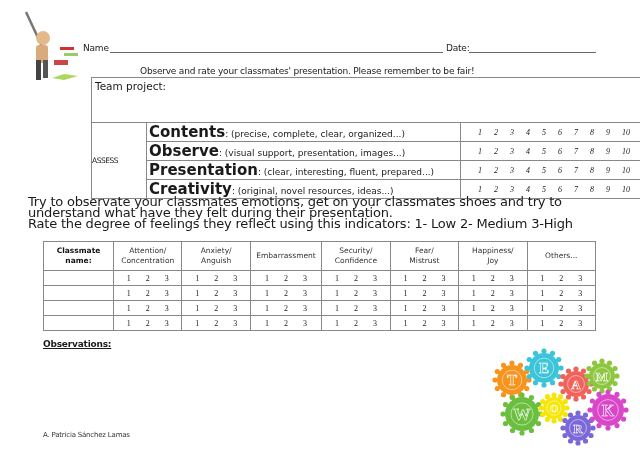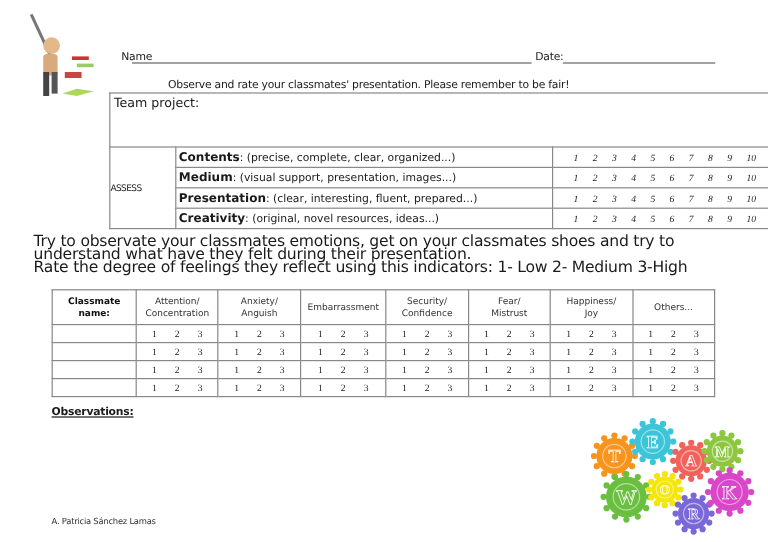--- a/index.html
+++ b/index.html
@@ -6,34 +6,34 @@
   body {
     width: 640px; height: 452px; position: relative; overflow: hidden;
     background: #ffffff; color: #1a1a1a;
     font-family: "DejaVu Sans", sans-serif;
   }
   .abs { position: absolute; }
   .hand { font-family: "DejaVu Sans", sans-serif; letter-spacing: -0.2px; }
   .serif { font-family: "Liberation Serif", serif; }
 
   
-  .name-label { left: 101px; top: 43px; font-size: 9px; }
+  .name-label { left: 83px; top: 43px; font-size: 9px; }
   .name-line { left: 110px; top: 52px; width: 333px; border-bottom: 1px solid #666; }
   .date-label { left: 446px; top: 43px; font-size: 9px; }
   .date-line { left: 469px; top: 52px; width: 127px; border-bottom: 1px solid #666; }
   .subtitle { left: 140px; top: 66px; font-size: 9px; white-space: nowrap; }
 
   
   table { border-collapse: collapse; }
   .t1 { left: 43px; top: 77px; width: 553px; margin-left: 48px; }
   .t1 td { border: 1px solid #888; padding: 0; height: 16px; font-size: 9px; }
   .t1 .team { height: 40px; vertical-align: top; font-size: 10.5px; padding: 2px 3px; font-weight: normal; }
   .t1 .assess { width: 54px; text-align: left; font-size: 7.5px; letter-spacing: -0.5px; }
   .t1 .crit { width: 311px; padding-left: 2px; white-space: nowrap; font-size: 9px; }
-  .t1 .crit b { font-weight: bold; font-size: 10px; text-align: right; }
+  .t1 .crit b { font-weight: bold; font-size: 15px; text-align: right; }
   .t1 .scale { text-align: left; padding-left: 17px; font-size: 8px; font-style: italic; }
   .scale span { display: inline-block; width: 16px; text-align: left; }
 
   
   .instr { left: 28px; top: 196px; width: 560px; font-size: 13px; line-height: 11px; }
 
   
   .t2 { left: 43px; top: 241px; width: 553px; }
   .t2 th, .t2 td { border: 1px solid #888; padding: 0; }
   .t2 th { font-weight: normal; font-size: 7.5px; line-height: 10px; height: 28px; text-align: center; color: #333; }
@@ -75,21 +75,21 @@
     <td class="team" colspan="3">
       <span>Team project:</span>
     </td>
   </tr>
   <tr>
     <td class="assess" rowspan="4">ASSESS</td>
     <td class="crit"><b>Contents</b><span>: (precise, complete, clear, organized...)</span></td>
     <td class="scale serif"><span>1</span><span>2</span><span>3</span><span>4</span><span>5</span><span>6</span><span>7</span><span>8</span><span>9</span><span>10</span></td>
   </tr>
   <tr>
-    <td class="crit"><b>Medium</b><span>: (visual support, presentation, images...)</span></td>
+    <td class="crit"><b>Observe</b><span>: (visual support, presentation, images...)</span></td>
     <td class="scale serif"><span>1</span><span>2</span><span>3</span><span>4</span><span>5</span><span>6</span><span>7</span><span>8</span><span>9</span><span>10</span></td>
   </tr>
   <tr>
     <td class="crit"><b>Presentation</b><span>: (clear, interesting, fluent, prepared...)</span></td>
     <td class="scale serif"><span>1</span><span>2</span><span>3</span><span>4</span><span>5</span><span>6</span><span>7</span><span>8</span><span>9</span><span>10</span></td>
   </tr>
   <tr>
     <td class="crit"><b>Creativity</b><span>: (original, novel resources, ideas...)</span></td>
     <td class="scale serif"><span>1</span><span>2</span><span>3</span><span>4</span><span>5</span><span>6</span><span>7</span><span>8</span><span>9</span><span>10</span></td>
   </tr>

